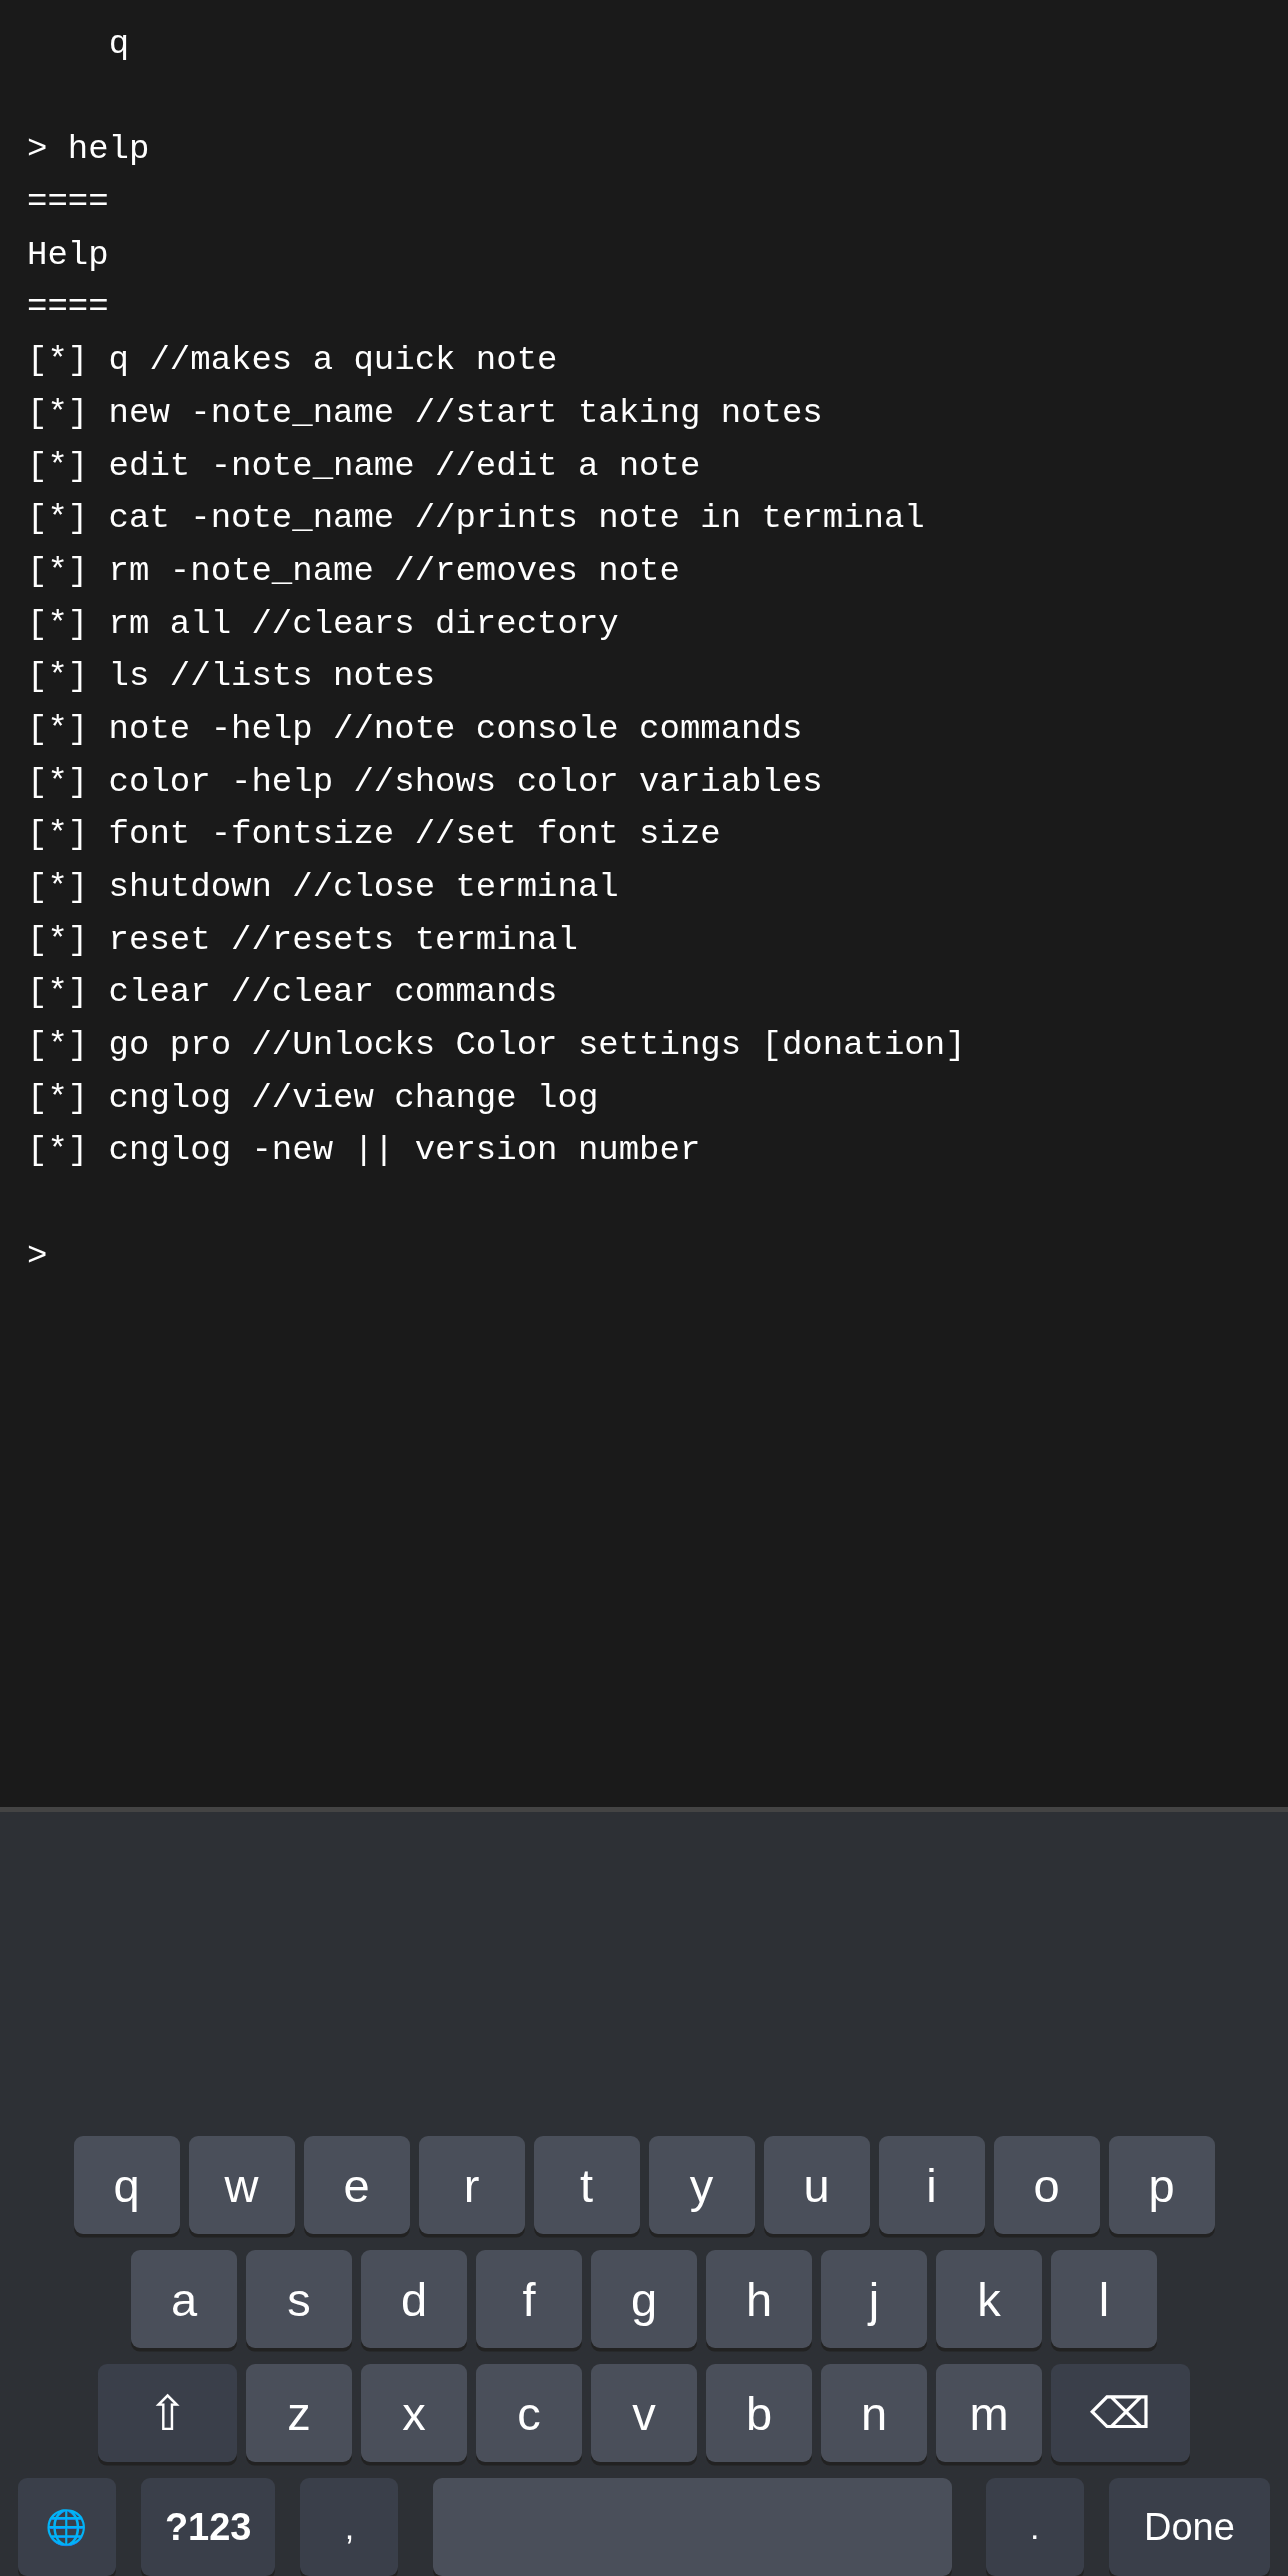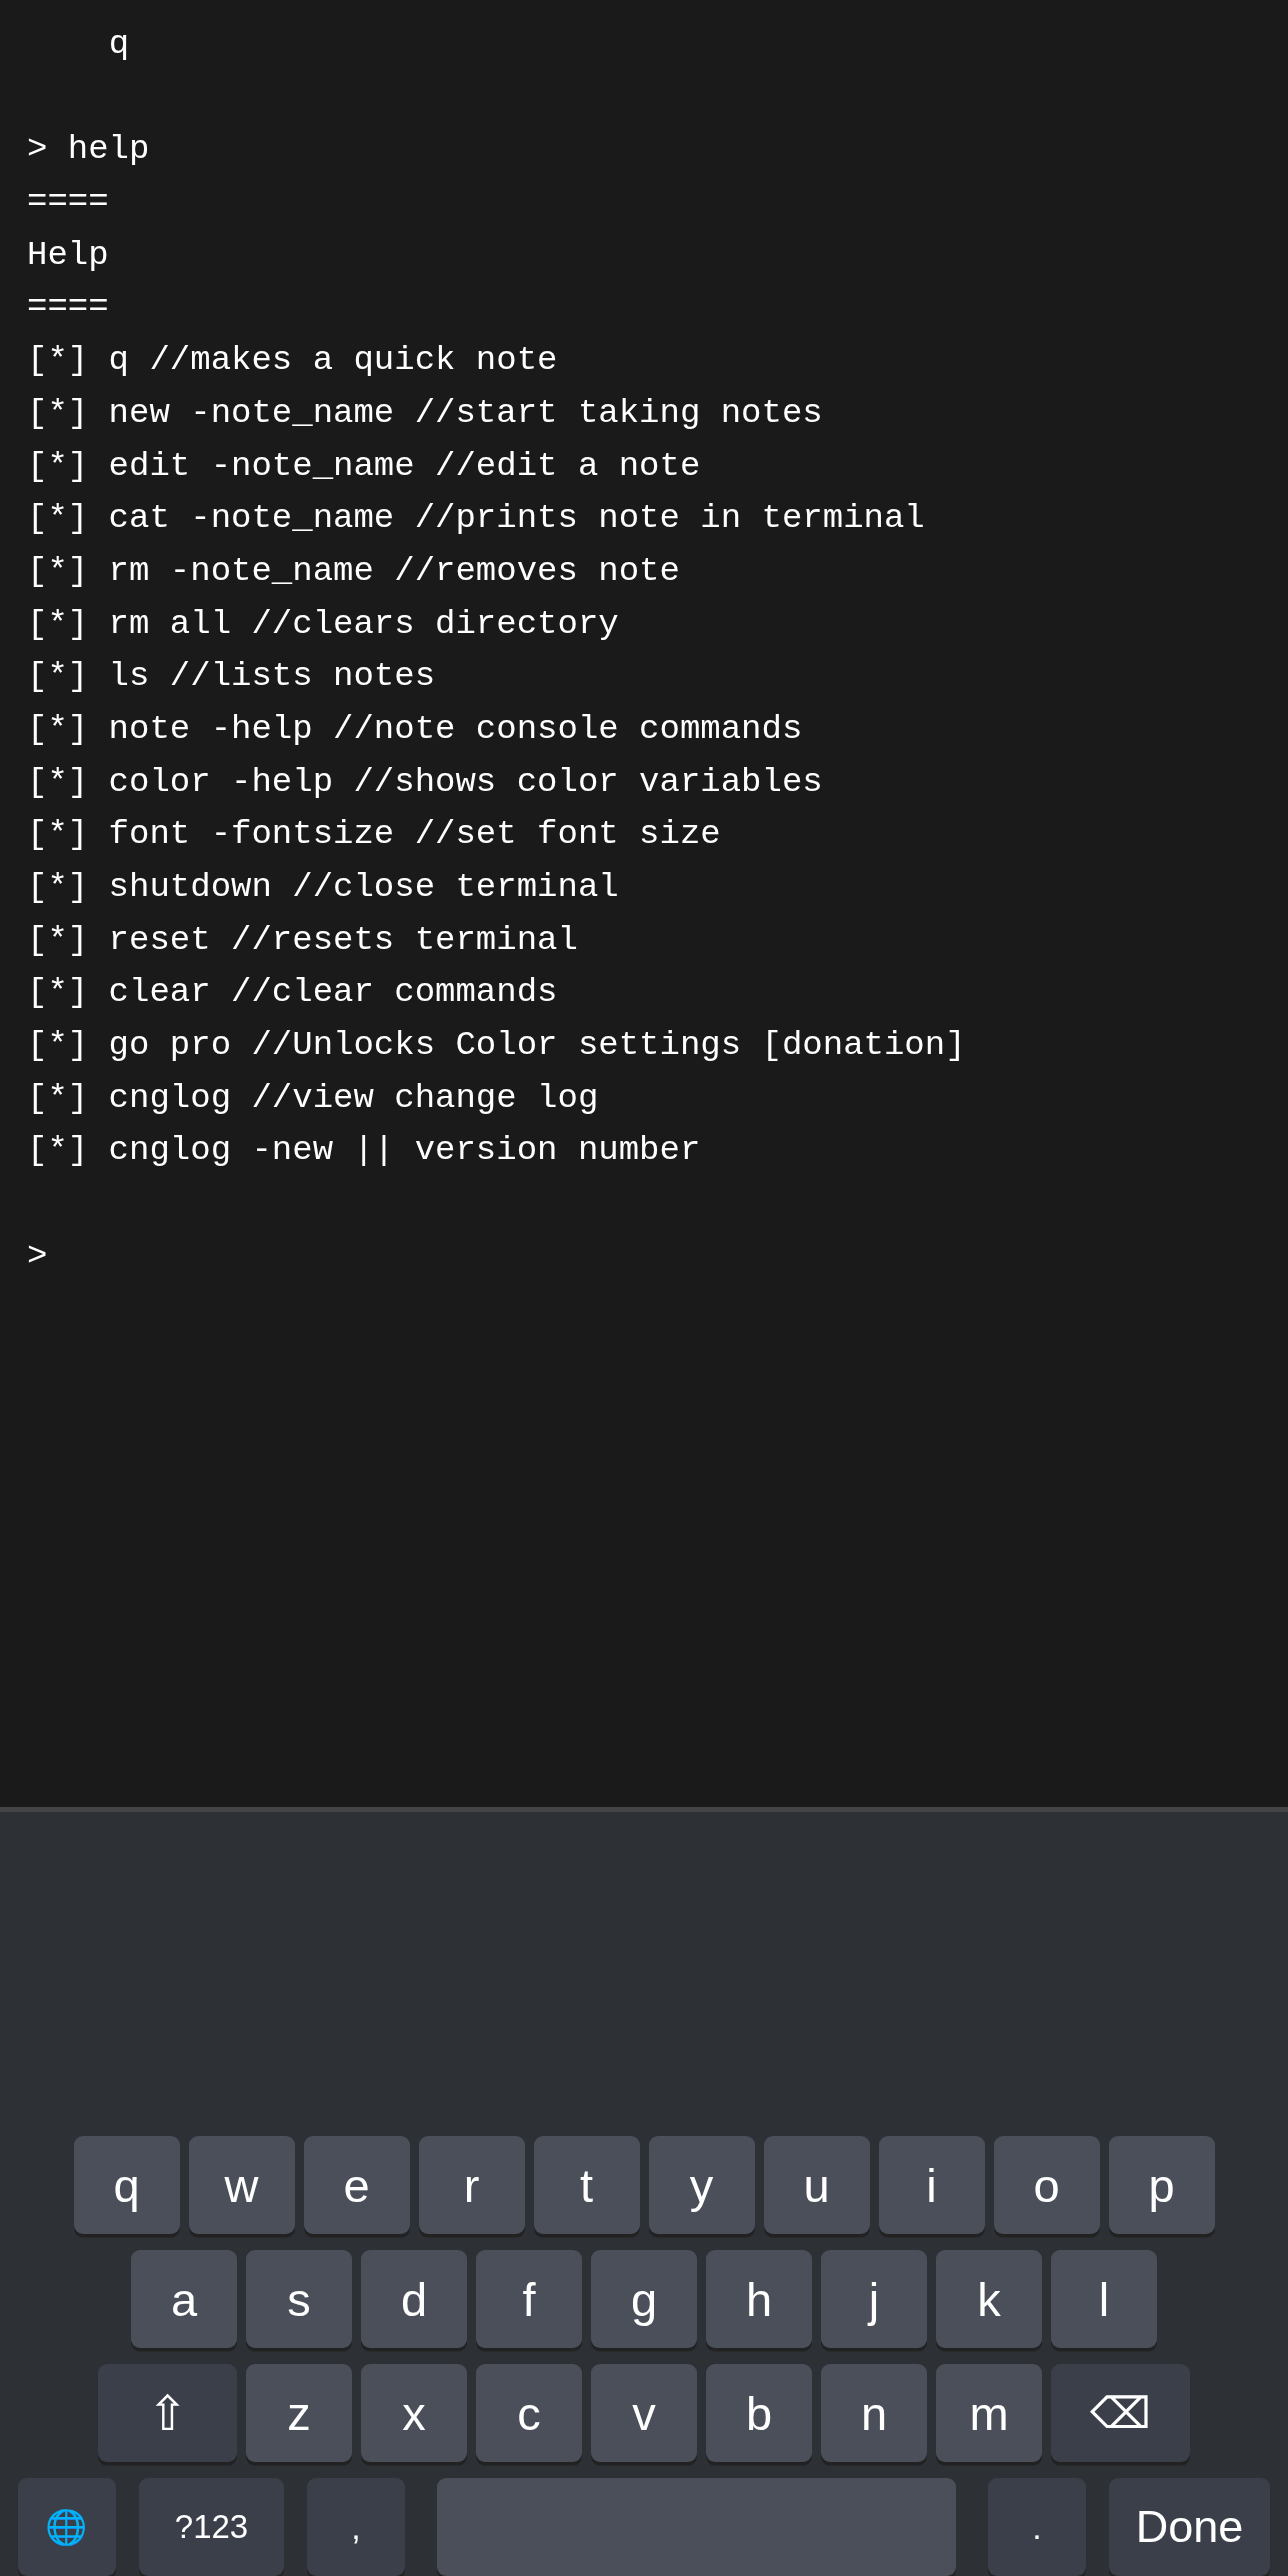--- a/index.html
+++ b/index.html
@@ -109,22 +109,23 @@
       cursor: pointer;
       box-shadow: 0 3.6px 0 #222;
       user-select: none;
     }
 
     .key-globe {
       width: 98px;
     }
 
     .key-num {
-      width: 145px;
-      font-size: 33px;
+      width: 134px;
+      font-size: 38px;
+      font-weight: bold;
     }
 
     .key-comma {
       width: 98px;
     }
 
     .key-space {
       background: #4a4f5a;
       flex: 1;
       max-width: 519px;
@@ -133,21 +134,21 @@
       border-radius: 9px;
       box-shadow: 0 3.6px 0 #222;
     }
 
     .key-period {
       width: 98px;
     }
 
     .key-done {
       width: 161px;
-      font-size: 45px;
+      font-size: 38px;
       font-weight: 500;
     }
 
     .backspace-icon {
       font-size: 43px;
     }
 
     .shift-icon {
       font-size: 48px;
     }

